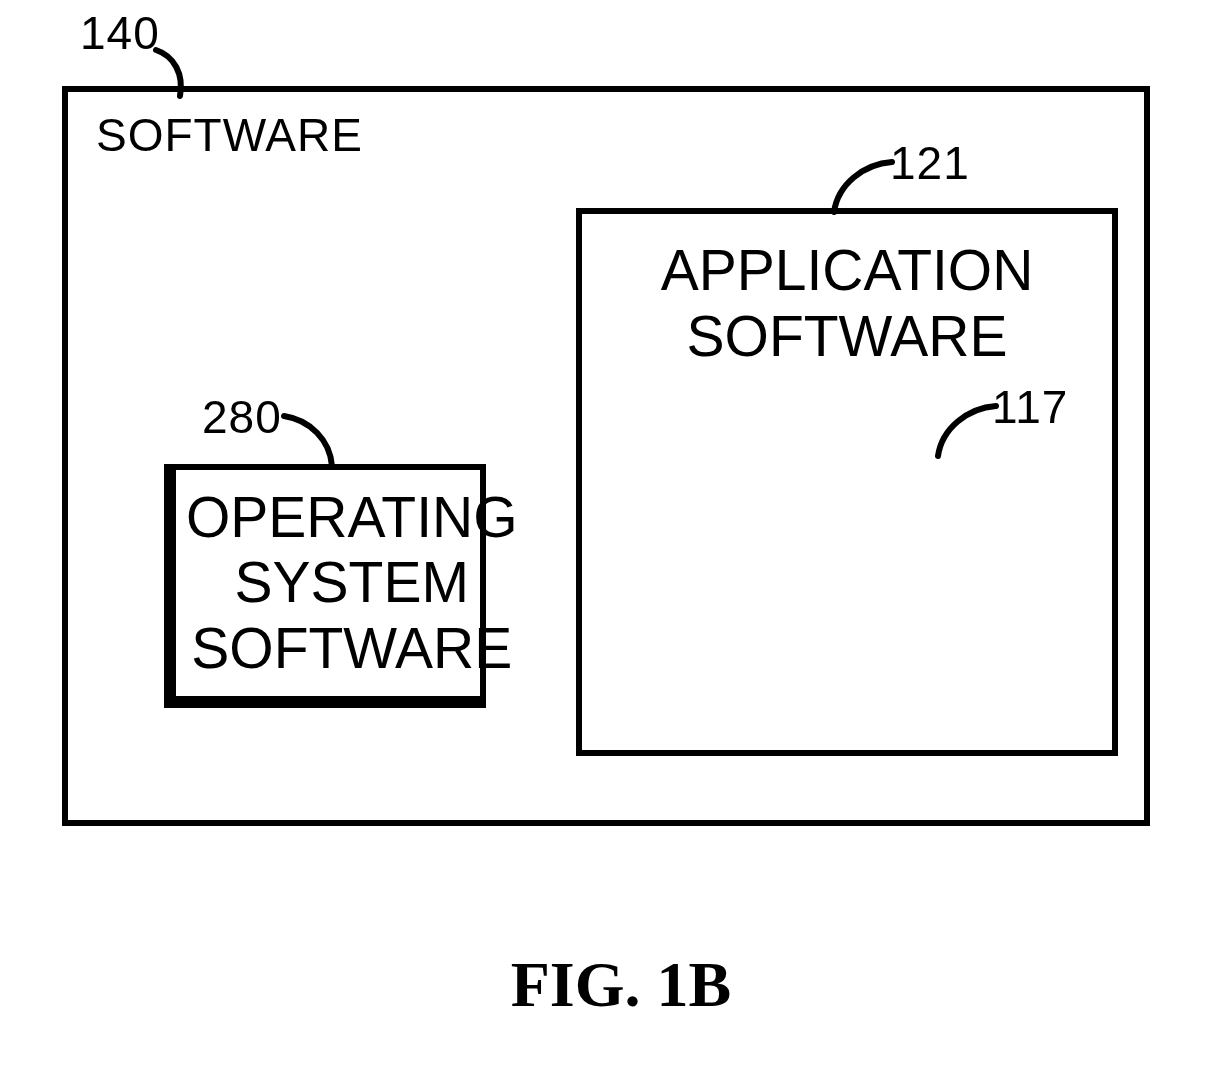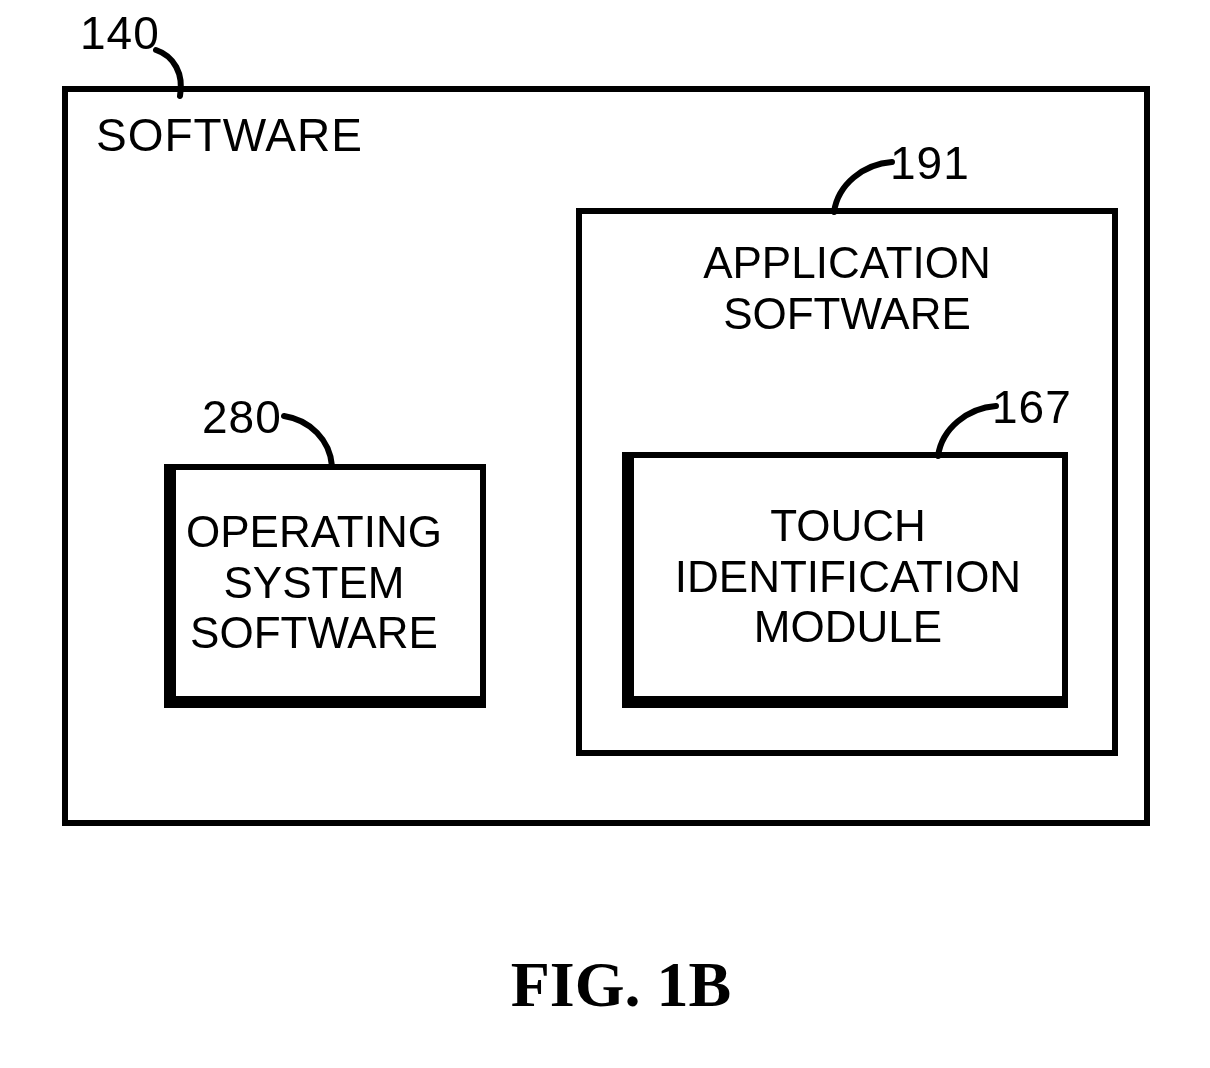--- a/index.html
+++ b/index.html
@@ -17,21 +17,21 @@
     padding-left: 21px;
   }
   .label {
     position: absolute;
     font-size: 46px;
     letter-spacing: 1px;
     color: #000;
     white-space: nowrap;
   }
   .box-label {
-    font-size: 44px;
+    font-size: 57px;
     text-align: center;
     line-height: 1.15;
     color: #000;
   }
   .outer-box {
     position: absolute;
     left: 62px;
     top: 86px;
     width: 1088px;
     height: 740px;
@@ -122,37 +122,34 @@
 
   <div class="label" style="left:80px; top:6px;">140</div>
   <svg class="leader" style="left:150px; top:44px;" width="60" height="60">
     <path d="M 6 6 C 24 12, 34 30, 30 52"></path>
   </svg>
 
   <div class="outer-box">
     <div class="label" style="left:28px; top:16px; position:absolute;">SOFTWARE</div>
   </div>
 
-  <div class="label" style="left:890px; top:136px;">191</div>
+  <div class="label" style="left:890px; top:136px;">121</div>
   <svg class="leader" style="left:824px; top:156px;" width="80" height="64">
     <path d="M 68 6 C 40 8, 14 28, 10 56"></path>
   </svg>
 
   <div class="app-box">
     <div class="box-label app-title">APPLICATION<br>SOFTWARE</div>
   </div>
 
-  <div class="label" style="left:992px; top:380px;">167</div>
+  <div class="label" style="left:992px; top:380px;">117</div>
   <svg class="leader" style="left:928px; top:400px;" width="80" height="64">
     <path d="M 68 6 C 40 8, 14 28, 10 56"></path>
   </svg>
 
-  <div class="touch-box">
-    <div class="box-label">TOUCH<br>IDENTIFICATION<br>MODULE</div>
-  </div>
 
   <div class="label" style="left:202px; top:390px;">280</div>
   <svg class="leader" style="left:278px; top:410px;" width="70" height="64">
     <path d="M 6 6 C 32 10, 52 30, 54 56"></path>
   </svg>
 
   <div class="os-box">
     <div class="box-label">OPERATING<br>SYSTEM<br>SOFTWARE</div>
   </div>
 

